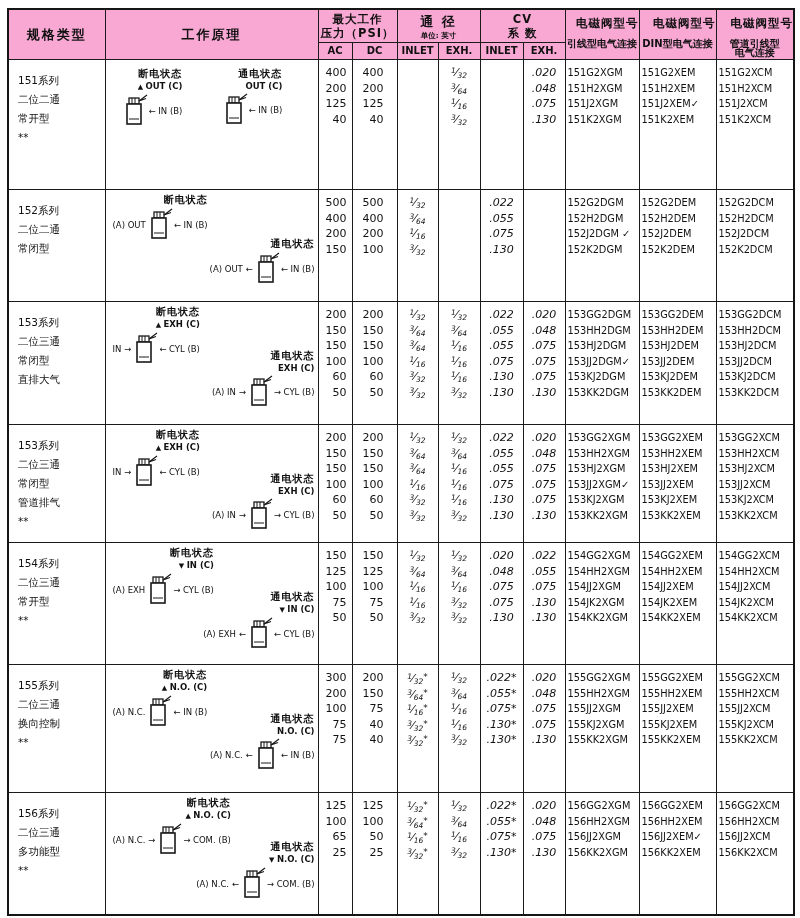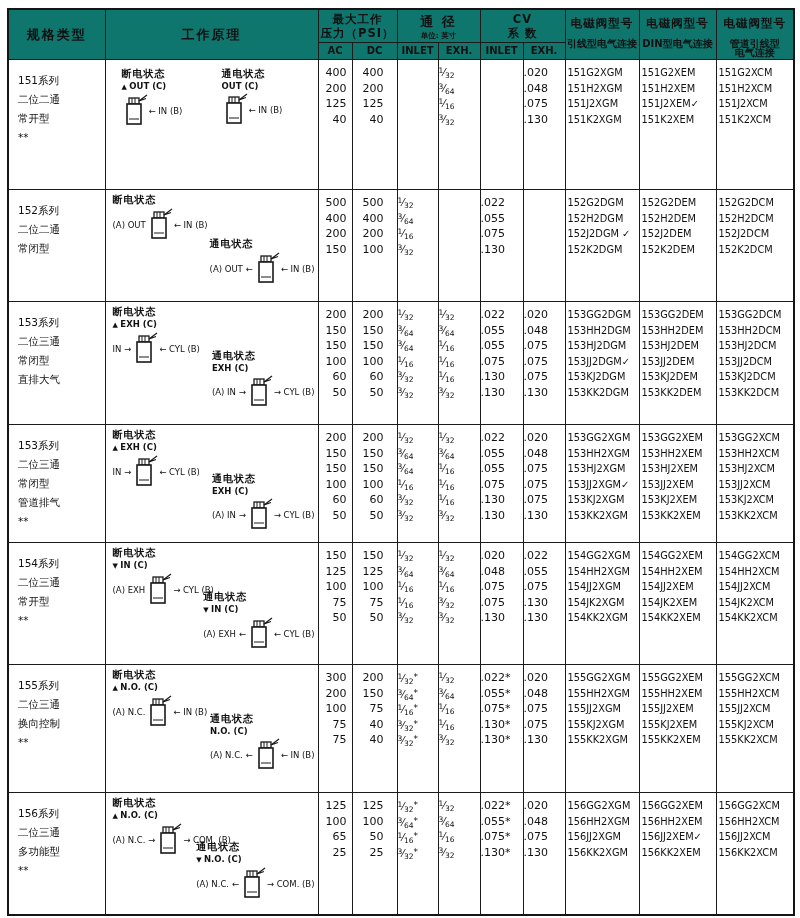--- a/index.html
+++ b/index.html
@@ -1,58 +1,58 @@
 <!DOCTYPE html>
 <html><head>
 <meta charset="utf-8">
 <style>
   html,body{margin:0;padding:0;background:#e8e8e8;}
   .sheet{width:800px;height:918px;background:#ffffff;box-sizing:border-box;padding:8px 7px;
          font-family:"DejaVu Sans","Liberation Sans",sans-serif;color:#111;}
   table{border-collapse:collapse;table-layout:fixed;width:786px;border:2.2px solid #151515;}
   th,td{border:1.4px solid #1b1b1b;padding:0;overflow:hidden;}
-  thead th{font-weight:bold;text-align:center;vertical-align:middle;background:#0f766e;}
+  thead th{font-weight:bold;text-align:center;vertical-align:middle;background:#f9a8d4;}
   .hdr-big{font-size:13px;letter-spacing:2px;}
   .hdr-line{font-size:11.5px;line-height:14px;letter-spacing:1px;}
   .hdr-unit{font-size:7.5px;letter-spacing:0;line-height:9px;font-weight:bold;text-align:center;}
   tr.subhdr th{font-size:10px;height:16px;line-height:16px;font-weight:bold;margin-top:24px;}
   .model-hdr{vertical-align:top;}
-  .mh-title{font-size:11.5px;letter-spacing:1px;padding-top:6px;}
+  .mh-title{font-size:11.5px;letter-spacing:1px;padding-top:6px;text-align:right;}
   .mh-sub{font-size:10px;font-weight:bold;padding-top:8px;white-space:pre-line;line-height:9px;}
   thead tr:first-child th{height:32px;}
 
   tbody td{vertical-align:top;background:#fff;}
   tbody tr:nth-child(1){height:130px;}
   tbody tr:nth-child(2){height:112px;}
   tbody tr:nth-child(3){height:123px;}
   tbody tr:nth-child(4){height:118px;}
   tbody tr:nth-child(5){height:122px;}
   tbody tr:nth-child(6){height:128px;}
   tbody tr:nth-child(7){height:122px;}
 
   .spec-cell{padding:11px 2px 0 9px;}
   .spec-line{font-size:10.5px;line-height:19px;white-space:nowrap;}
 
   .data-cell{padding-top:5px;font-size:11px;}
   .val-line{height:15.5px;line-height:15.5px;white-space:nowrap;}
   .col-ac{text-align:right;padding-right:5px;}
   .col-dc{text-align:right;padding-right:13px;}
-  .col-frac,.col-cv{text-align:left;}
+  .col-frac,.col-cv{text-align:center;font-style:italic;}
   sup,sub{line-height:0;}
   .fr-n{font-size:7.5px;vertical-align:3px;}
   .fr-d{font-size:7.5px;vertical-align:-2px;}
   .frac{font-size:10px;}
   .star{font-size:9px;vertical-align:2px;}
 
   .model-cell{padding:5px 0 0 2px;}
   .model-line{font-size:9.8px;line-height:15.5px;white-space:nowrap;letter-spacing:0;}
 
   .principle-cell{position:relative;}
   .diagrams{position:absolute;left:0;top:0;right:0;bottom:0;}
-  .diag{position:absolute;text-align:left;}
+  .diag{position:absolute;text-align:right;}
   .diag-title{font-size:10px;font-weight:bold;letter-spacing:1px;margin-bottom:0;}
   .diag-top{font-size:8.5px;font-weight:bold;line-height:11px;white-space:nowrap;}
   .arr{font-size:7px;}
   .diag-mid{display:flex;align-items:center;justify-content:center;gap:1px;
             font-size:8.5px;font-weight:normal;line-height:10px;}
   .port{white-space:nowrap;}
   .valve{display:inline-block;width:26px;height:36px;}
   .side .d1{left:16px;top:7px;}
   .side .d2{left:116px;top:7px;}
   .staggered .d1{left:7px;top:3px;}

